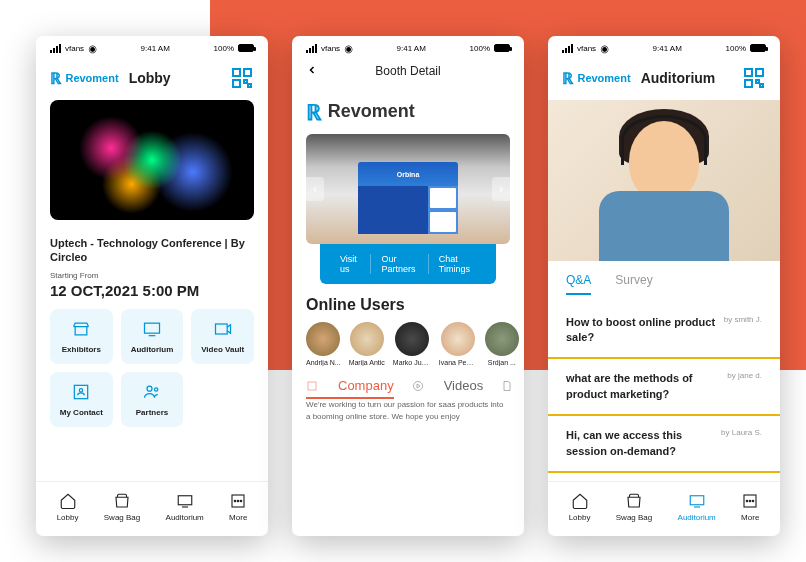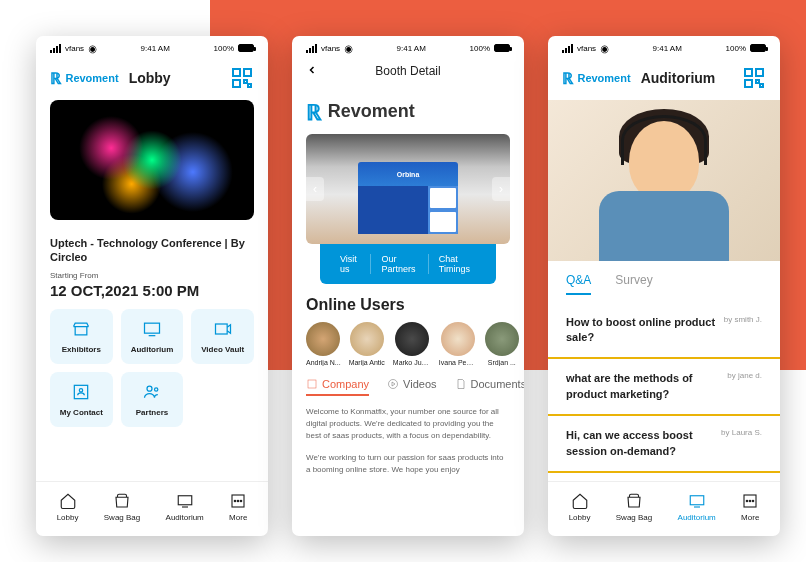--- a/index.html
+++ b/index.html
@@ -58,21 +58,21 @@
 .arrow-l{left:0;border-radius:0 4px 4px 0}.arrow-r{right:0;border-radius:4px 0 0 4px}
 .action-bar{background:#0095d9;display:flex;padding:10px 10px;gap:0;margin:0 14px;border-radius:0 0 6px 6px}
 .action-bar span{color:#fff;font-size:9px;padding:0 10px;border-right:1px solid rgba(255,255,255,0.3)}
 .action-bar span:last-child{border-right:none}
 .section-title{font-size:16px;font-weight:700;padding:12px 14px 8px;color:#222}
 .users{display:flex;gap:8px;padding:0 14px;overflow:hidden}
 .user{display:flex;flex-direction:column;align-items:center;gap:3px;width:38px}
 .avatar{width:34px;height:34px;border-radius:50%;background:#ddd}
 .user-name{font-size:7px;color:#222;white-space:nowrap;overflow:hidden;text-overflow:ellipsis;width:100%;text-align:center}
 .tabs{display:flex;gap:18px;padding:12px 14px 0}
-.tab{display:flex;align-items:center;gap:4px;font-size:11px;color:#666;padding-bottom:6px;position:relative}
+.tab{display:flex;align-items:center;gap:20px;font-size:13px;color:#666;padding-bottom:6px;position:relative}
 .tab.active{color:#ec5e40}
 .tab.active::after{content:'';position:absolute;bottom:0;left:0;right:0;height:2px;background:#ec5e40}
 .tab-icon{width:12px;height:12px}
 .body-text{font-size:8px;color:#666;line-height:1.5;padding:10px 14px}
 
 .video-hero{width:232px;height:170px;position:relative;overflow:hidden;background:linear-gradient(135deg,#f4e8d8,#e0d0b8)}
 .person{position:absolute;left:50%;transform:translateX(-50%);bottom:0;width:180px;height:160px}
 .person-face{width:70px;height:80px;background:#f4c89a;border-radius:50% 50% 45% 45%;position:absolute;left:55px;top:20px}
 .person-hair{width:90px;height:55px;background:#2a1f1a;border-radius:50% 50% 20% 20%;position:absolute;left:45px;top:8px}
 .person-body{width:130px;height:80px;background:#5a8fb8;position:absolute;left:25px;top:90px;border-radius:20px 20px 0 0}
@@ -311,21 +311,20 @@
             </svg>
             <span>Videos</span>
           </div>
       <div class="tab">
             <svg class="tab-icon" viewBox="0 0 24 24" stroke="currentColor" fill="none">
               <path d="M6 3h9l3 3v15H6z"></path>
             </svg>
             <span>Documents</span>
           </div>
     </div>
-    <div class="body-text">Welcome to Konmatfix, your number one source for all digital products. We're dedicated to providing you the best of saas products, with a focus on dependability.</div>
     <div class="body-text" style="padding-top:0">We're working to turn our passion for saas products into a booming online store. We hope you enjoy</div>
   </div>
 </div>
 
 <div class="phone">
   <div class="status-bar">
     <div class="status-left">
           <div class="sig">
             <span></span>
             <span></span>
@@ -377,21 +376,21 @@
     <div class="qa-list">
       <div class="qa-item">
             <span class="qa-q">How to boost online product sale?</span>
             <span class="qa-by">by smith J.</span>
           </div>
       <div class="qa-item">
             <span class="qa-q">what are the methods of product marketing?</span>
             <span class="qa-by">by jane d.</span>
           </div>
       <div class="qa-item">
-            <span class="qa-q">Hi, can we access boost session on-demand?</span>
+            <span class="qa-q">Hi, can we access this session on-demand?</span>
             <span class="qa-by">by Laura S.</span>
           </div>
     </div>
   </div>
   <div class="bottom-nav">
     <div class="nav-item">
           <svg viewBox="0 0 24 24">
             <path d="M3 11l9-8 9 8v9a2 2 0 01-2 2H5a2 2 0 01-2-2z"></path>
           </svg>
           <span>Lobby</span>

